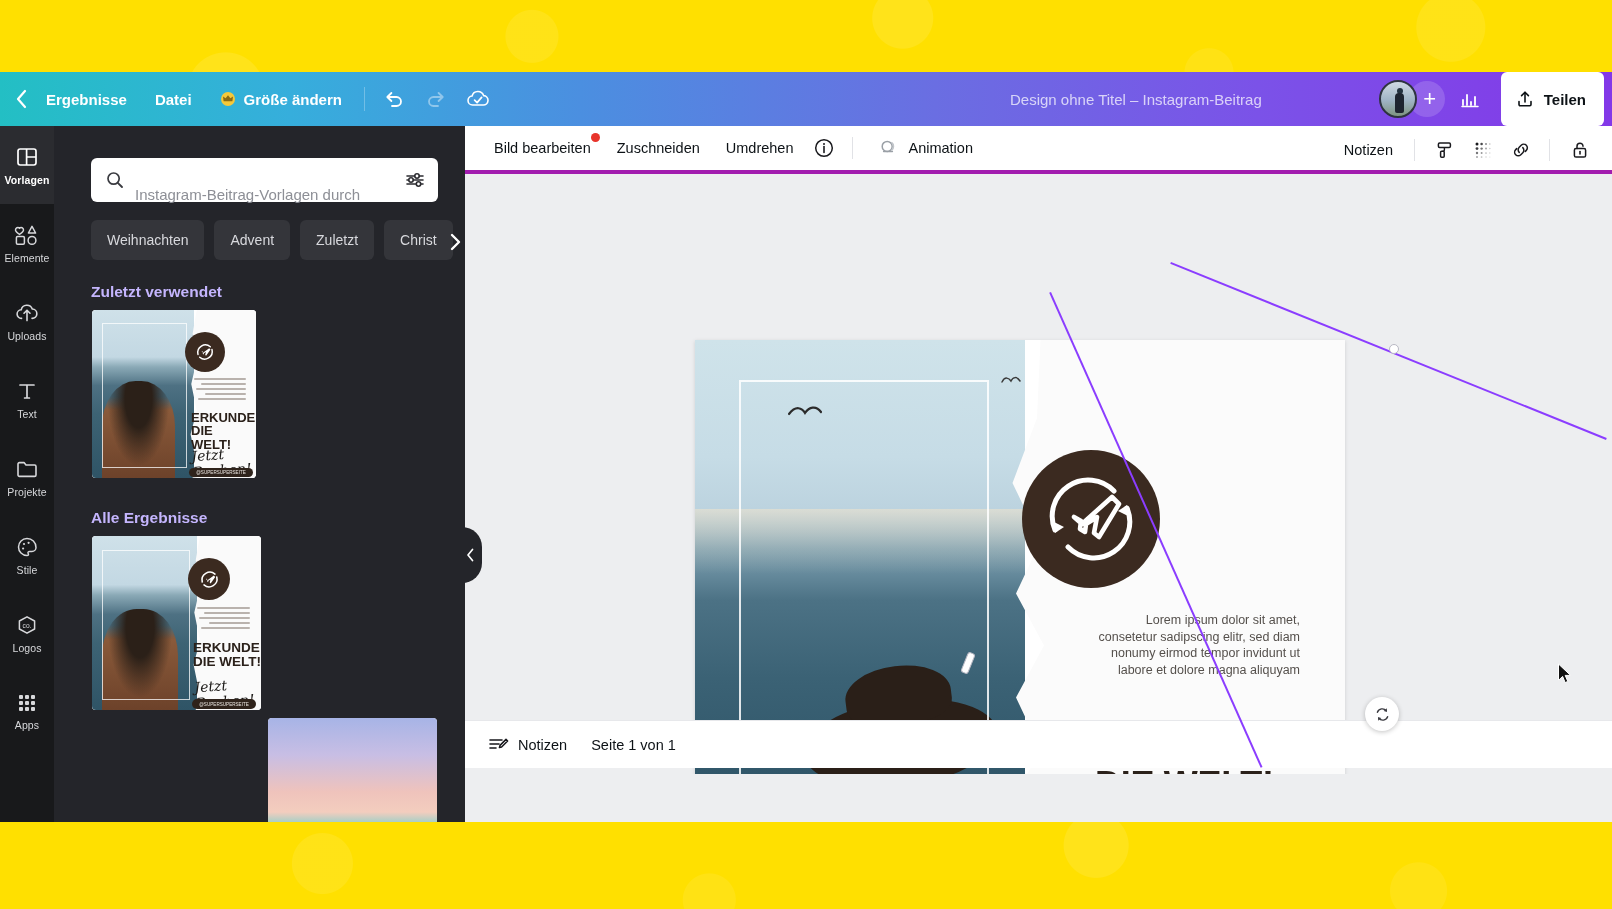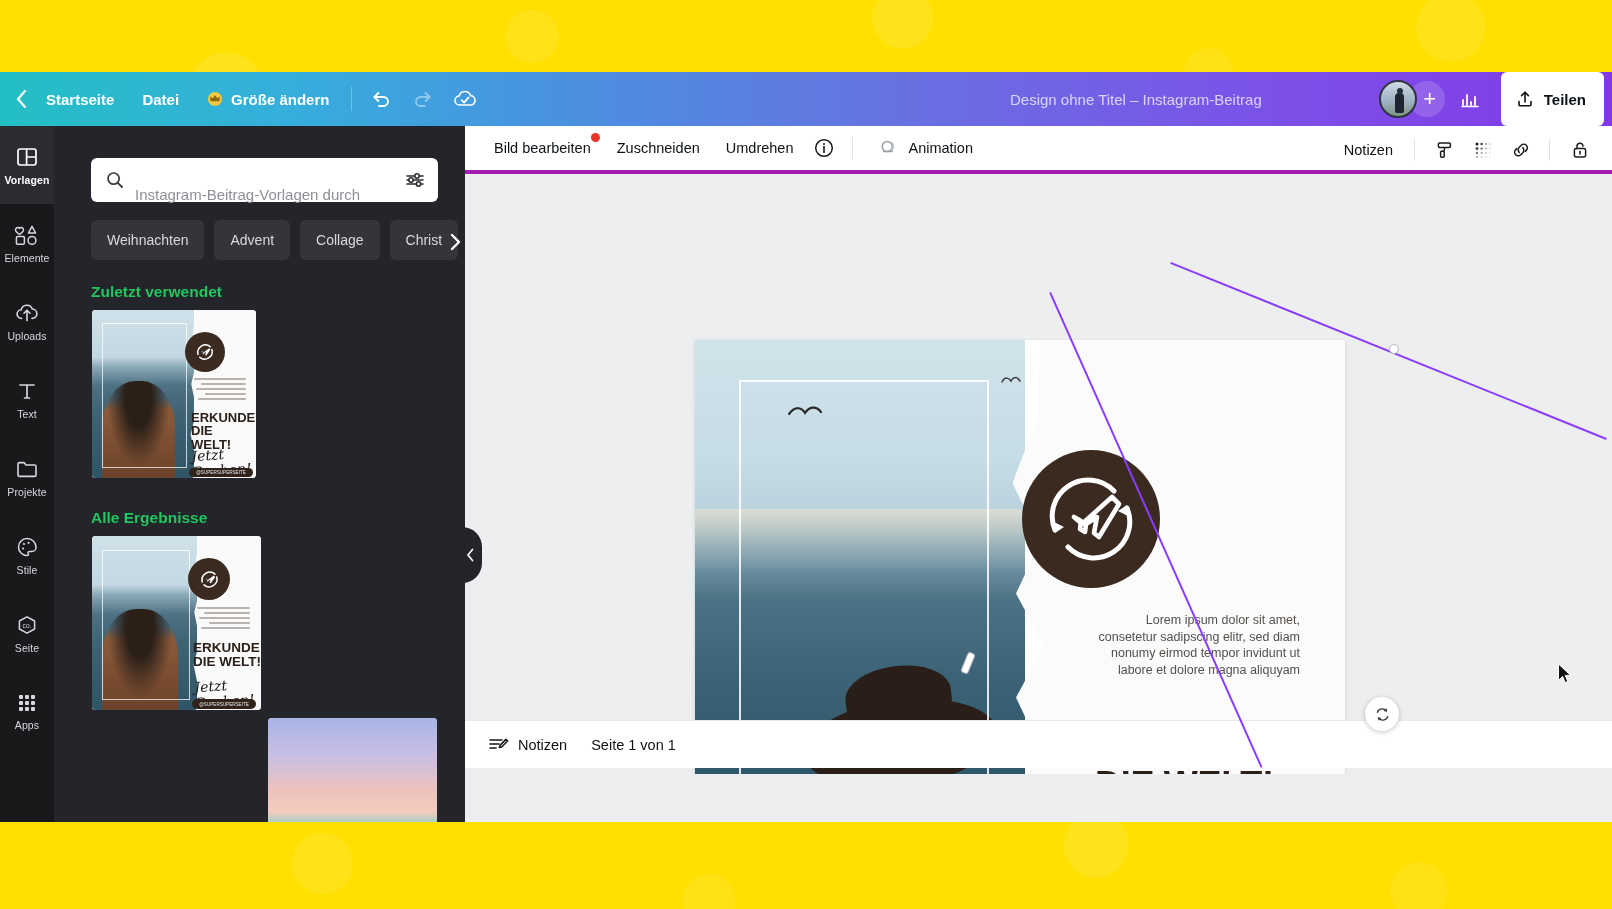--- a/index.html
+++ b/index.html
@@ -134,21 +134,21 @@
   .tag {
     height: 40px; padding: 0 16px; border-radius: 6px;
     background: #34353A; color:#D8D9DD; font-size: 14px;
     display:flex; align-items:center; white-space:nowrap; cursor:pointer;
   }
   .tag-next {
     position:absolute; left:394px; top:106px; color:#fff; font-size:17px;
     cursor:pointer; font-weight:700;
   }
   .panel-h {
-    position:absolute; left:37px; color:#22c55e; font-size:15.5px; font-weight:700;
+    position:absolute; left:37px; color:#c4b5fd; font-size:15.5px; font-weight:700;
   }
   .thumb {
     position:absolute; border-radius: 4px; overflow:hidden; cursor:pointer;
     background:#fff;
   }
 
   
   .tpl-travel { position:absolute; inset:0; background:#fff; }
   .tt-photo {
     position:absolute; left:0; top:0; bottom:0; width:62%;
@@ -373,21 +373,21 @@
 <div id="app">
 
   <div id="topbar">
     <div class="tb-left">
       <div class="chev-back">
         <svg width="13" height="20" viewBox="0 0 13 20">
             <path d="M10 2 L3 10 L10 18" stroke="#fff" stroke-width="2.2" fill="none" stroke-linecap="round" stroke-linejoin="round"></path>
           </svg>
       </div>
       <div class="tb-btn">
-        <span>Startseite</span>
+        <span>Ergebnisse</span>
       </div>
       <div class="tb-btn">
         <span>Datei</span>
       </div>
       <div class="tb-btn">
         <span class="crown">
           <svg width="16" height="14" viewBox="0 0 16 14">
               <circle cx="8" cy="7" r="7" fill="#F5C93B"></circle>
               <path d="M3.6 9.2 L3 4.4 L5.6 6.3 L8 3.2 L10.4 6.3 L13 4.4 L12.4 9.2 Z" fill="#8a6a13"></path>
             </svg>
@@ -505,21 +505,21 @@
       <span class="rail-label">Stile</span>
     </div>
 
     <div class="rail-item">
       <span>
         <svg width="26" height="24" viewBox="0 0 26 24">
             <path d="M13 3.8 L20.6 8 V16 L13 20.2 L5.4 16 V8 Z" stroke="currentColor" stroke-width="1.5" fill="none" stroke-linejoin="round"></path>
             <text x="13" y="14.8" font-size="6.6" text-anchor="middle" fill="currentColor" font-family="Liberation Sans, sans-serif">co.</text>
           </svg>
       </span>
-      <span class="rail-label">Seite</span>
+      <span class="rail-label">Logos</span>
     </div>
 
     <div class="rail-item">
       <span>
         <svg width="22" height="22" viewBox="0 0 22 22">
             <g fill="currentColor">
               <rect x="3" y="3" width="4" height="4" rx="1"></rect>
               <rect x="9" y="3" width="4" height="4" rx="1"></rect>
               <rect x="15" y="3" width="4" height="4" rx="1"></rect>
               <rect x="3" y="9" width="4" height="4" rx="1"></rect>
@@ -551,21 +551,21 @@
             <circle cx="13" cy="6" r="2.2" fill="#fff" stroke="#2b2b30" stroke-width="1.6"></circle>
             <circle cx="7" cy="10" r="2.2" fill="#fff" stroke="#2b2b30" stroke-width="1.6"></circle>
             <circle cx="14.5" cy="14" r="2.2" fill="#fff" stroke="#2b2b30" stroke-width="1.6"></circle>
           </svg>
       </span>
     </div>
 
     <div class="tag-row">
       <div class="tag">Weihnachten</div>
       <div class="tag">Advent</div>
-      <div class="tag">Collage</div>
+      <div class="tag">Zuletzt</div>
       <div class="tag">Christ</div>
     </div>
     <div class="tag-next">
       <svg width="14" height="20" viewBox="0 0 14 20">
           <path d="M4 3 L11 10 L4 17" stroke="#fff" stroke-width="2.4" fill="none" stroke-linecap="round" stroke-linejoin="round"></path>
         </svg>
     </div>
 
     <div class="panel-h" style="top:157px;">Zuletzt verwendet</div>
 

